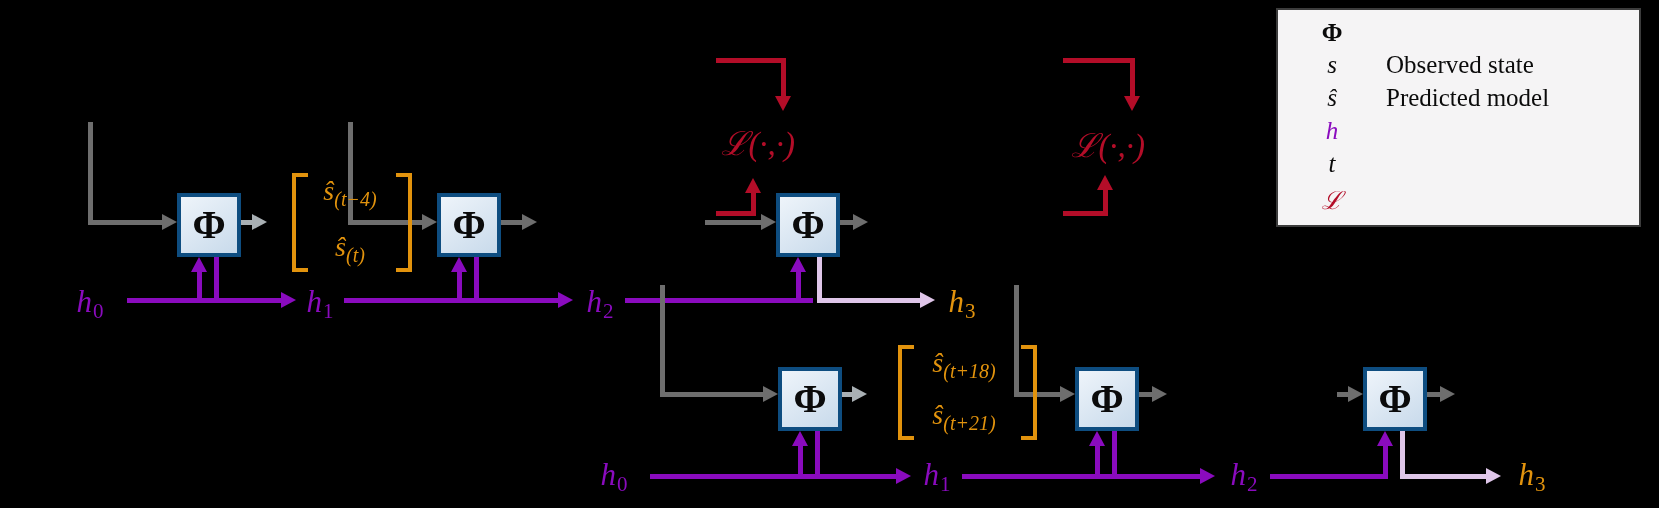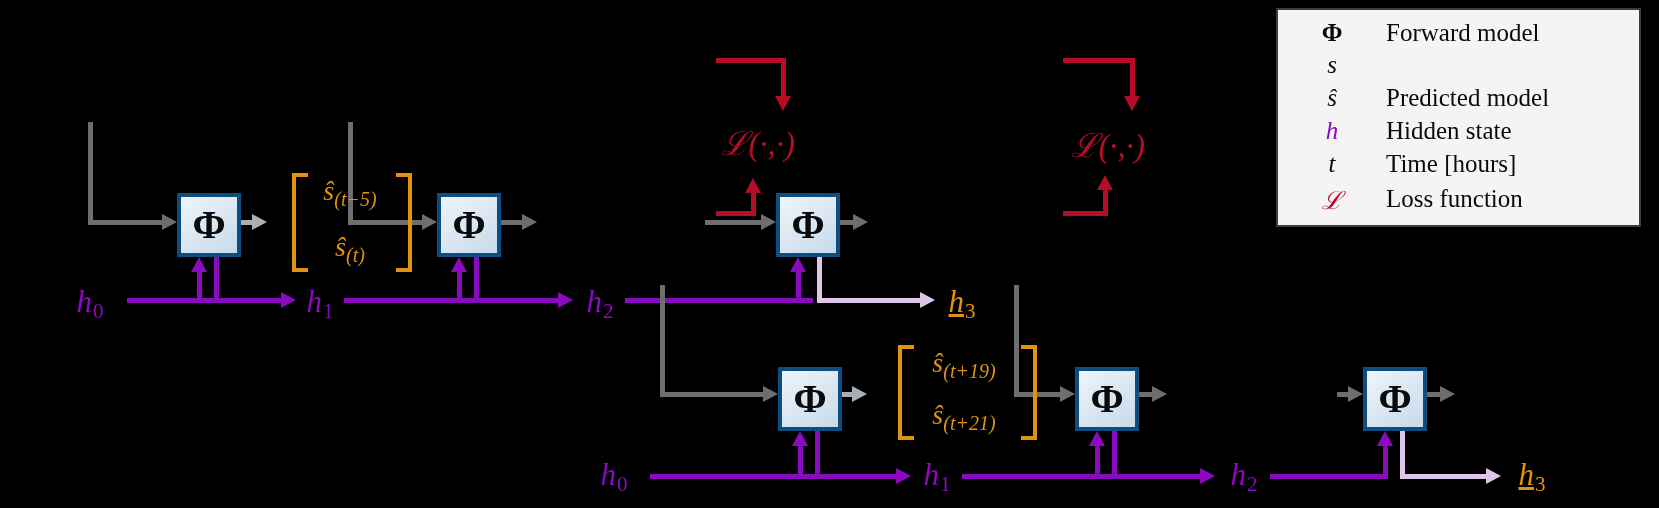--- a/index.html
+++ b/index.html
@@ -17,21 +17,21 @@
   
   .ar{position:absolute;width:0;height:0;z-index:2;}
   .ar.r{border-top:8px solid transparent;border-bottom:8px solid transparent;border-left:15px solid currentColor;}
   .ar.u{border-left:8px solid transparent;border-right:8px solid transparent;border-bottom:15px solid currentColor;}
   .ar.d{border-left:8px solid transparent;border-right:8px solid transparent;border-top:15px solid currentColor;}
   
   .c-gray{color:var(--gray);}
   .c-lgray{color:var(--gray_light);}
   .c-purple{color:var(--purple);}
   .c-pale{color:var(--pale);}
-  .c-orange{color:var(--orange);text-decoration:underline;}
+  .c-orange{color:var(--orange);}
   .c-red{color:var(--red);}
   
   .phi-box{
     position:absolute;width:56px;height:56px;z-index:3;
     border:4px solid var(--box_border);
     background:linear-gradient(145deg,var(--box_fill_top) 0%,var(--box_fill_bottom) 100%);
     display:flex;align-items:center;justify-content:center;
   }
   .phi-box .phi{font-weight:bold;font-size:40px;color:var(--text);line-height:1;}
   
@@ -73,21 +73,21 @@
   <div class="phi-box" style="left:177px;top:193px">
     <span class="phi">Φ</span>
   </div>
 
   <i class="ln h c-lgray" style="left:241px;top:220px;width:11px"></i>
   <i class="ar r c-lgray" style="left:252px;top:214px"></i>
 
   <i class="brk l c-orange" style="left:292px;top:173px;height:91px"></i>
   <i class="brk r c-orange" style="left:396px;top:173px;height:91px"></i>
   <div class="brtxt" style="left:302px;top:176px;width:96px;height:90px">
-    <span><span>ŝ</span><sub>(t−5)</sub></span>
+    <span><span>ŝ</span><sub>(t−4)</sub></span>
     <span><span>ŝ</span><sub>(t)</sub></span>
   </div>
 
   <i class="ln v c-gray" style="left:348px;top:122px;height:103px"></i>
   <i class="ln h c-gray" style="left:348px;top:220px;width:74px"></i>
   <i class="ar r c-gray" style="left:422px;top:214px"></i>
 
   <div class="phi-box" style="left:437px;top:193px">
     <span class="phi">Φ</span>
   </div>
@@ -150,21 +150,21 @@
 
   <div class="phi-box" style="left:778px;top:367px">
     <span class="phi">Φ</span>
   </div>
   <i class="ln h c-lgray" style="left:842px;top:392px;width:10px"></i>
   <i class="ar r c-lgray" style="left:852px;top:386px"></i>
 
   <i class="brk l c-orange" style="left:898px;top:345px;height:87px"></i>
   <i class="brk r c-orange" style="left:1021px;top:345px;height:87px"></i>
   <div class="brtxt" style="left:908px;top:348px;width:112px;height:86px">
-    <span><span>ŝ</span><sub>(t+19)</sub></span>
+    <span><span>ŝ</span><sub>(t+18)</sub></span>
     <span><span>ŝ</span><sub>(t+21)</sub></span>
   </div>
 
   <i class="ln v c-gray" style="left:1014px;top:285px;height:112px"></i>
   <i class="ln h c-gray" style="left:1014px;top:392px;width:46px"></i>
   <i class="ar r c-gray" style="left:1060px;top:386px"></i>
 
   <div class="phi-box" style="left:1075px;top:367px">
     <span class="phi">Φ</span>
   </div>
@@ -201,36 +201,33 @@
   <i class="ln v c-purple" style="left:1383px;top:444px;height:35px"></i>
   <i class="ar u c-purple" style="left:1377px;top:431px"></i>
   <i class="ln v c-pale" style="left:1400px;top:431px;height:48px"></i>
   <i class="ln h c-pale" style="left:1400px;top:474px;width:86px"></i>
   <i class="ar r c-pale" style="left:1486px;top:468px"></i>
   <div class="hlab c-orange" style="left:1510px;top:455px"><span>h</span><sub>3</sub></div>
 
   <div class="legend">
     <div class="lrow">
       <span class="sym bold">Φ</span>
-      <span class="lbl">Forward model</span>
     </div>
     <div class="lrow">
       <span class="sym it">s</span>
+      <span class="lbl">Observed state</span>
     </div>
     <div class="lrow">
       <span class="sym it">ŝ</span>
       <span class="lbl">Predicted model</span>
     </div>
     <div class="lrow">
       <span class="sym purple">h</span>
-      <span class="lbl">Hidden state</span>
     </div>
     <div class="lrow">
       <span class="sym it">t</span>
-      <span class="lbl">Time [hours]</span>
     </div>
     <div class="lrow">
       <span class="sym red">ℒ</span>
-      <span class="lbl">Loss function</span>
     </div>
   </div>
 
 </div>
 
 </body></html>

